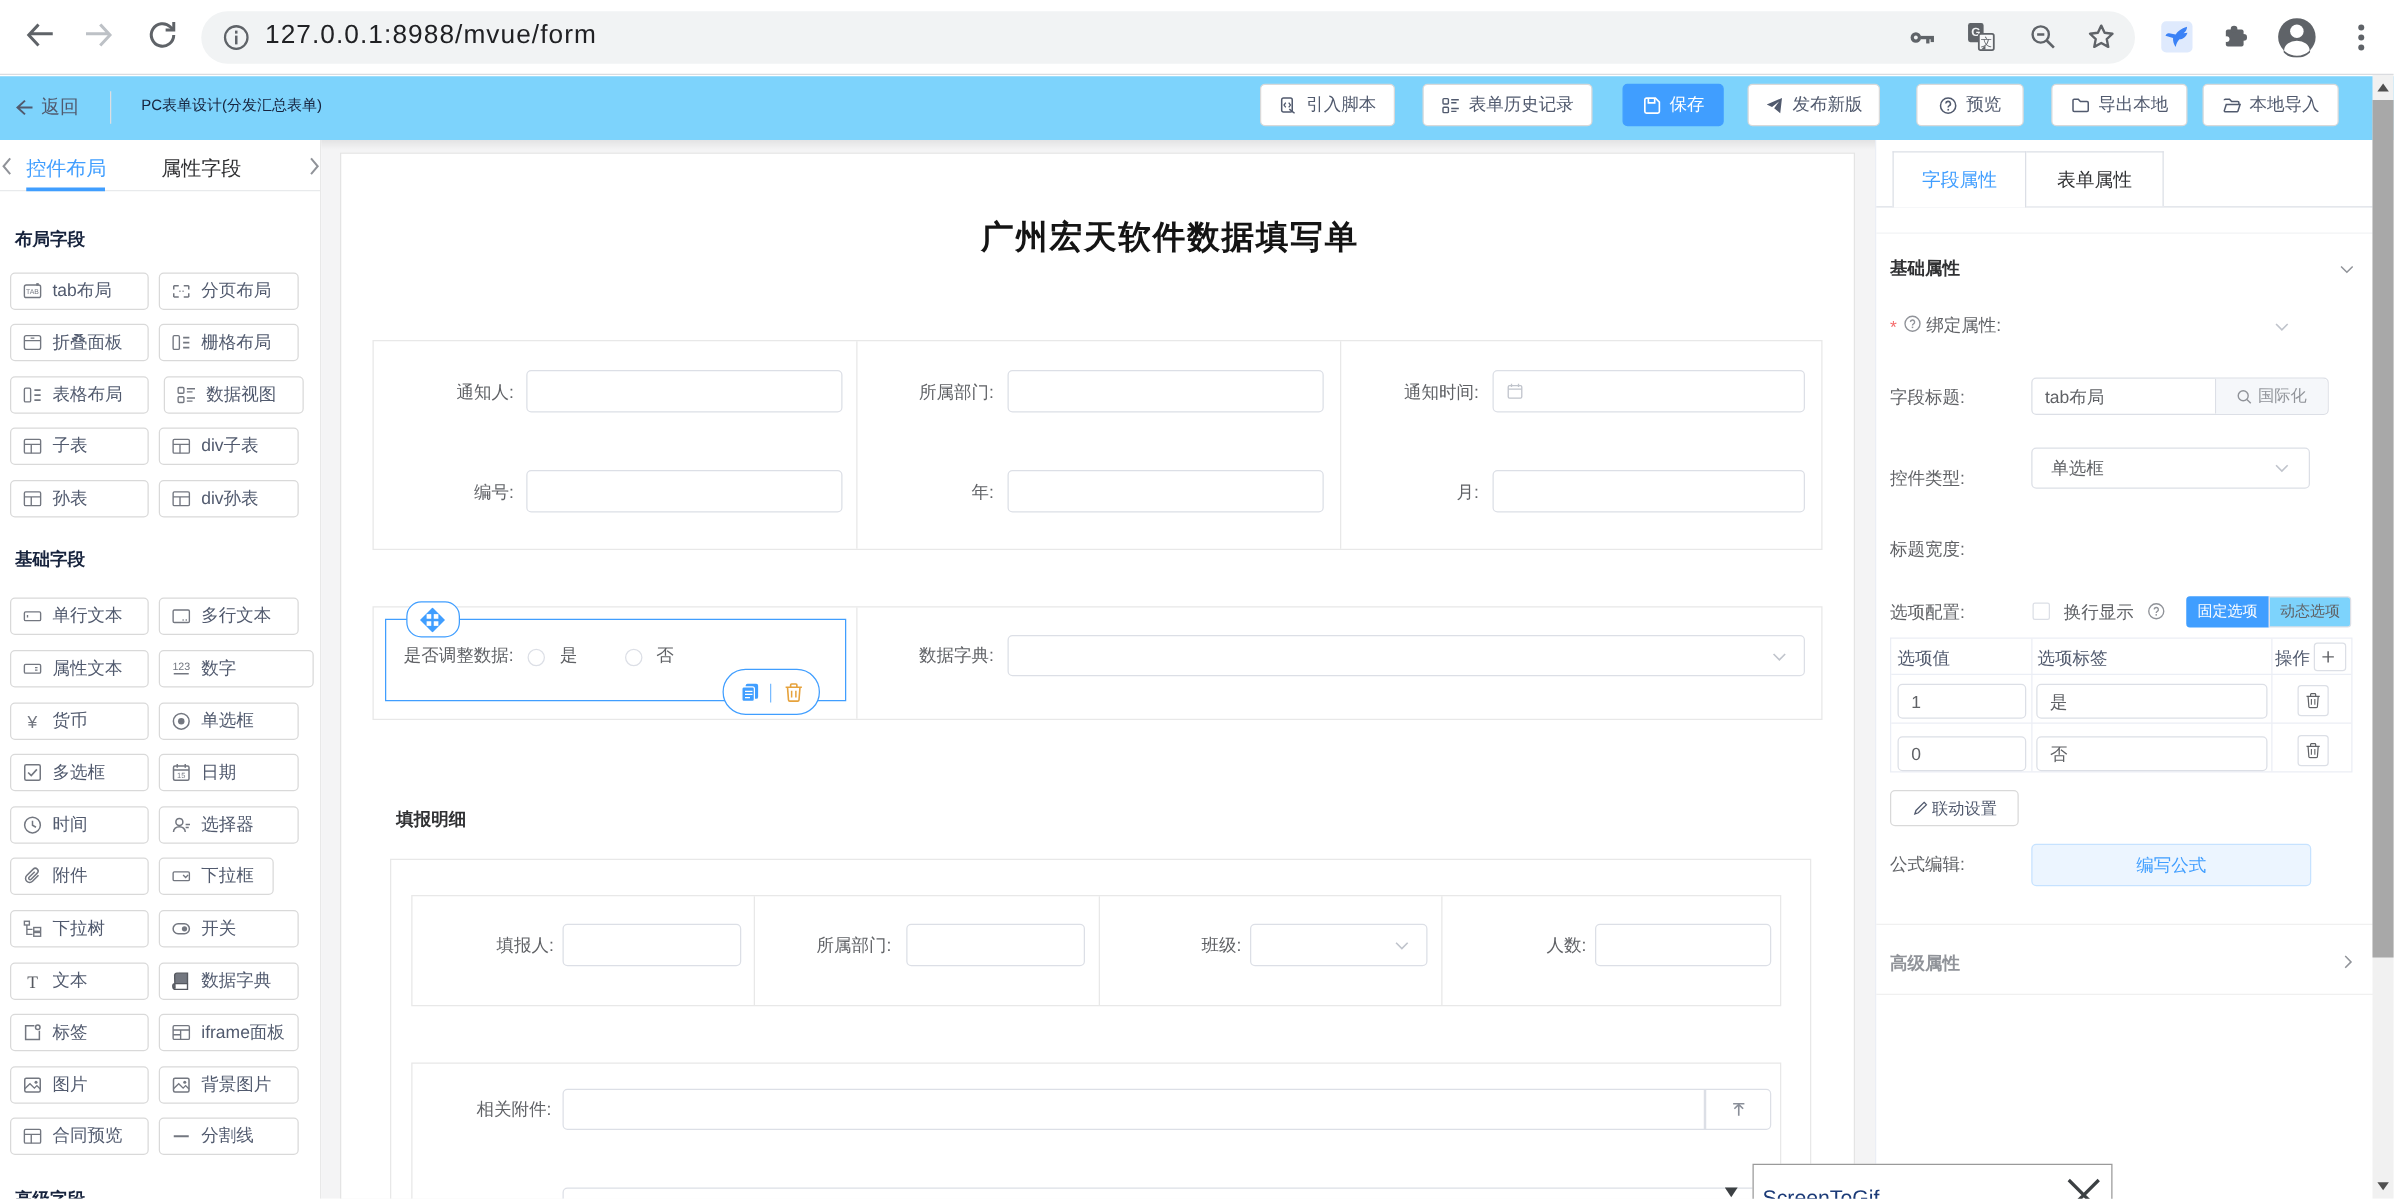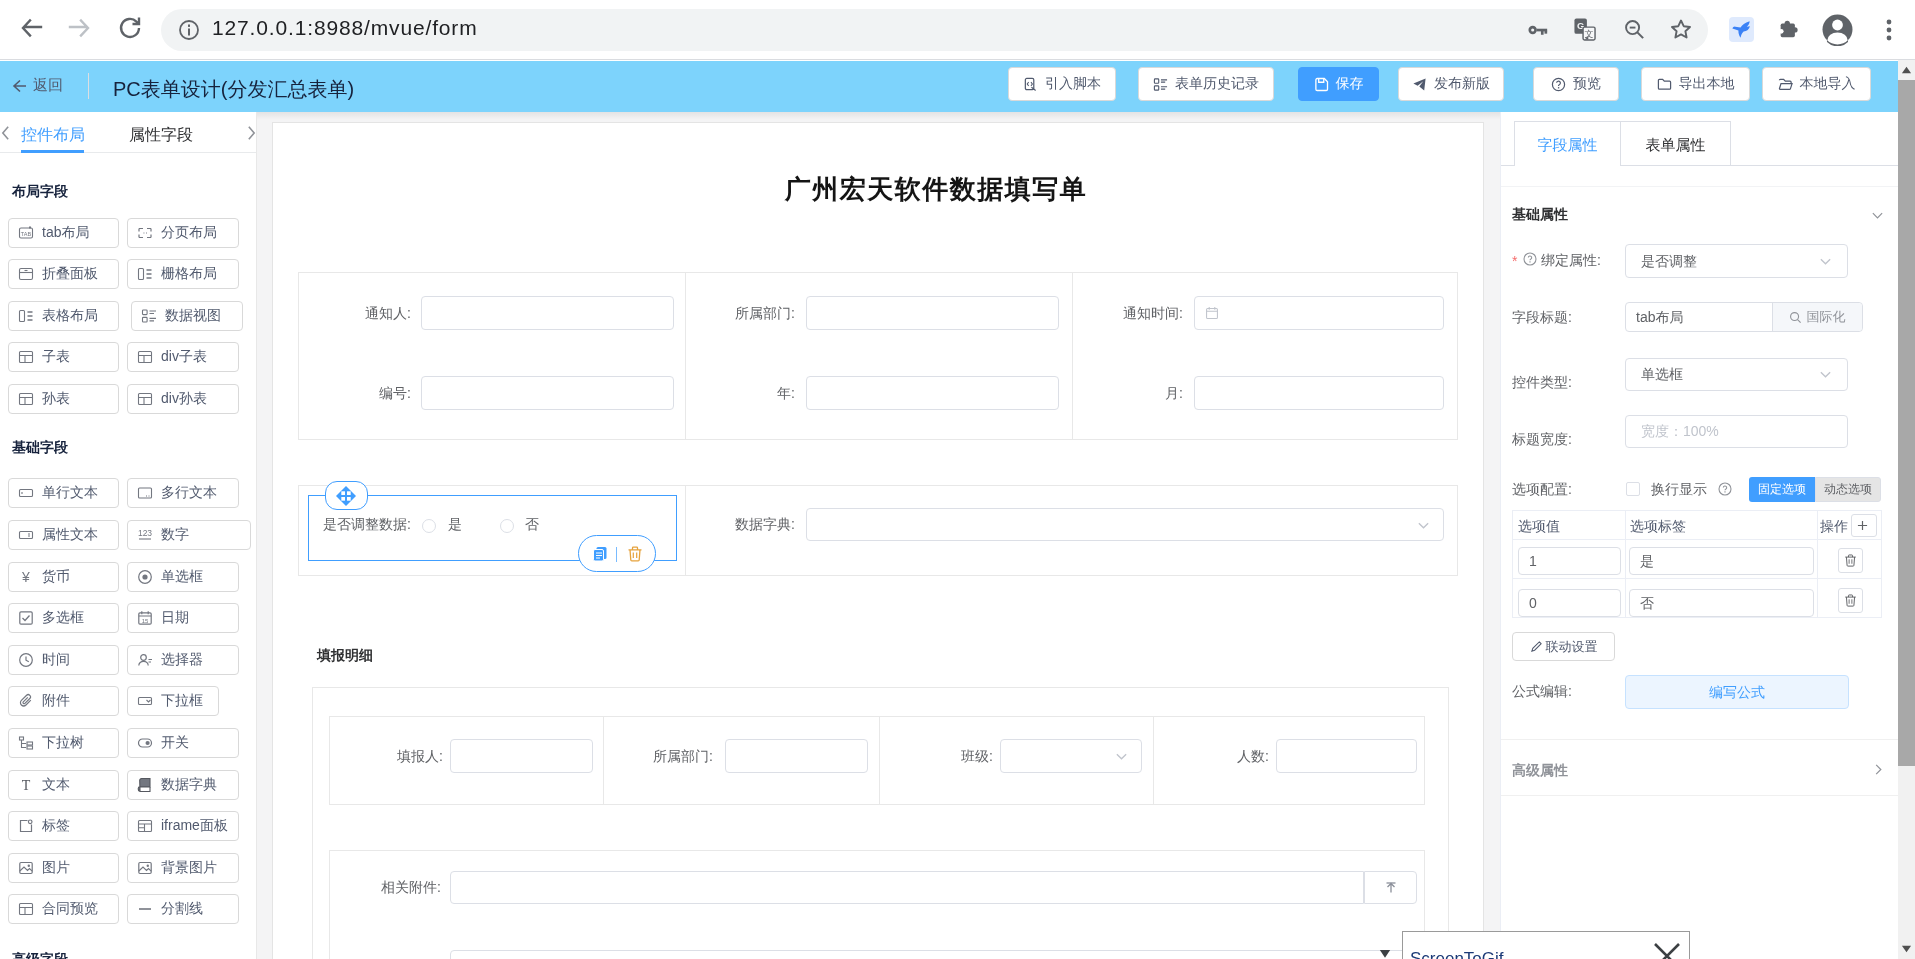--- a/index.html
+++ b/index.html
@@ -8,21 +8,21 @@
 #app { position:absolute; top:0; left:0; width:1915px; height:959px; background:#fff; overflow:hidden; }
 .abs { position:absolute; }
 
 
 #chrome { position:absolute; top:0; left:0; width:1915px; height:60px; background:#fff; border-bottom:1px solid #dadce0; }
 #urlpill { position:absolute; left:161px; top:9px; width:1547px; height:42px; border-radius:21px; background:#f1f3f4; }
 #urltext { position:absolute; left:212px; top:16px; font-size:21px; color:#202124; letter-spacing:0.85px; }
 
 
 #toolbar { position:absolute; top:61px; left:0; width:1915px; height:51px; background:#7dd3fc; }
-#toolbar .ttl { position:absolute; left:113px; top:15px; font-size:20px; color:#17233d; }
+#toolbar .ttl { position:absolute; left:113px; top:15px; font-size:12px; color:#17233d; }
 .tbtn { position:absolute; top:6px; height:34px; border:1px solid #d9d9d9; border-radius:4px; background:#fff;
   font-size:14px; color:#515a6e; display:flex; align-items:center; justify-content:center; gap:7px; }
 .tbtn.primary { background:#409eff; border-color:#409eff; color:#fff; }
 #shadowline { position:absolute; top:112px; left:257px; width:1243px; height:8px;
   background:linear-gradient(#00000012, transparent); z-index:5; }
 
 
 #sidebar { position:absolute; top:112px; left:0; width:257px; height:847px; background:#fff; border-right:1px solid #e8e8e8; overflow:hidden; }
 #sidebar .tabhead { position:absolute; top:0; left:0; width:256px; height:41px; border-bottom:1px solid #e8eaec;text-align:center; }
 .palbtn { position:absolute; width:111px; height:30px; border:1px solid #d9d9d9; border-radius:4px; background:#fff;
@@ -453,21 +453,20 @@
         <path d="M2 4.5 L7 9.5 L12 4.5" stroke="#909399" fill="none" stroke-width="1.3"></path>
       </svg>
 
   <div class="abs" style="left:11px;top:141px;font-size:14px;color:#f56c6c">*</div>
   <svg class="abs" style="left:22px;top:140px" width="14" height="14" viewBox="0 0 14 14">
         <circle cx="7" cy="7" r="6" stroke="#909399" fill="none" stroke-width="1.1"></circle>
         <path d="M5.3 5.5 a1.7 1.7 0 1 1 2.4 1.7 c-0.5 0.25-0.7 0.6-0.7 1.1" stroke="#909399" fill="none" stroke-width="1.1"></path>
         <rect x="6.4" y="9.3" width="1.2" height="1.2" fill="#909399"></rect>
       </svg>
   <div class="rlabel" style="left:40px;top:140px">绑定属性:</div>
-  <div class="rinp" style="left:124px;top:132px;width:223px;height:34px;line-height:32px;padding-left:15px">是否调整</div>
   <svg class="abs" style="left:318px;top:143px" width="13" height="13" viewBox="0 0 14 14">
         <path d="M2 4.5 L7 9.5 L12 4.5" stroke="#c0c4cc" fill="none" stroke-width="1.4"></path>
       </svg>
 
   <div class="rlabel" style="left:11px;top:197px">字段标题:</div>
   <div class="rinp" style="left:124px;top:190px;width:238px;height:30px;line-height:28px;padding-left:10px;display:flex">
     <div style="width:137px;line-height:28px">tab布局</div>
     <div style="width:91px;background:#f5f7fa;border-left:1px solid #dcdfe6;margin-left:0;border-radius:0 4px 4px 0;display:flex;align-items:center;justify-content:center;gap:4px;font-size:13px;color:#909399">
       <svg width="13" height="13" viewBox="0 0 14 14">
             <circle cx="6" cy="6" r="4.3" stroke="#909399" fill="none" stroke-width="1.2"></circle>
@@ -475,32 +474,31 @@
           </svg>国际化</div>
   </div>
 
   <div class="rlabel" style="left:11px;top:262px">控件类型:</div>
   <div class="rinp" style="left:124px;top:246px;width:223px;height:33px;line-height:31px;padding-left:15px">单选框</div>
   <svg class="abs" style="left:318px;top:256px" width="13" height="13" viewBox="0 0 14 14">
         <path d="M2 4.5 L7 9.5 L12 4.5" stroke="#c0c4cc" fill="none" stroke-width="1.4"></path>
       </svg>
 
   <div class="rlabel" style="left:11px;top:319px">标题宽度:</div>
-  <div class="rinp" style="left:124px;top:303px;width:223px;height:33px;line-height:31px;padding-left:15px;color:#c0c4cc">宽度：100%</div>
 
   <div class="rlabel" style="left:11px;top:369px">选项配置:</div>
   <div class="abs" style="left:125px;top:370px;width:14px;height:14px;border:1px solid #dcdfe6;border-radius:2px;background:#fff"></div>
   <div class="rlabel" style="left:150px;top:369px">换行显示</div>
   <svg class="abs" style="left:217px;top:370px" width="14" height="14" viewBox="0 0 14 14">
         <circle cx="7" cy="7" r="6" stroke="#909399" fill="none" stroke-width="1.1"></circle>
         <path d="M5.3 5.5 a1.7 1.7 0 1 1 2.4 1.7 c-0.5 0.25-0.7 0.6-0.7 1.1" stroke="#909399" fill="none" stroke-width="1.1"></path>
         <rect x="6.4" y="9.3" width="1.2" height="1.2" fill="#909399"></rect>
       </svg>
   <div class="abs" style="left:248px;top:365px;width:66px;height:25px;background:#409eff;border-radius:3px 0 0 3px;color:#fff;font-size:12px;text-align:center;line-height:25px">固定选项</div>
-  <div class="abs" style="left:314px;top:365px;width:66px;height:25px;background:#e5e5e5;border:1px solid #dcdfe6;border-radius:0 3px 3px 0;color:#606266;font-size:12px;text-align:center;line-height:23px">动态选项</div>
+  <div class="abs" style="left:314px;top:365px;width:66px;height:25px;background:#7dd3fc;border:1px solid #dcdfe6;border-radius:0 3px 3px 0;color:#606266;font-size:12px;text-align:center;line-height:23px">动态选项</div>
 
   <div class="abs" style="left:11px;top:398px;width:370px;height:108px;border:1px solid #ebeef5">
     <div class="abs" style="left:112px;top:0;width:1px;height:106px;background:#ebeef5"></div>
     <div class="abs" style="left:304px;top:0;width:1px;height:106px;background:#ebeef5"></div>
     <div class="abs" style="left:0;top:28px;width:368px;height:1px;background:#ebeef5"></div>
     <div class="abs" style="left:0;top:67px;width:368px;height:1px;background:#ebeef5"></div>
     <div class="rlabel" style="left:5px;top:7px;color:#515a6e">选项值</div>
     <div class="rlabel" style="left:117px;top:7px;color:#515a6e">选项标签</div>
     <div class="rlabel" style="left:307px;top:7px;color:#515a6e">操作</div>
     <div class="abs" style="left:338px;top:3px;width:26px;height:23px;border:1px solid #dcdfe6;border-radius:3px;background:#fff">

